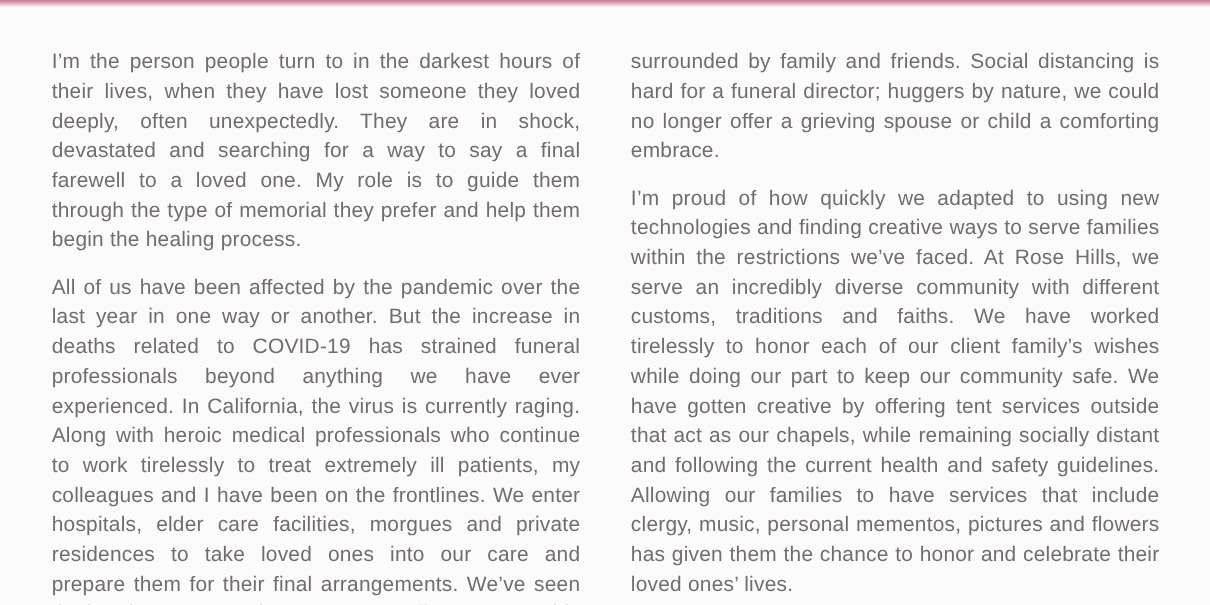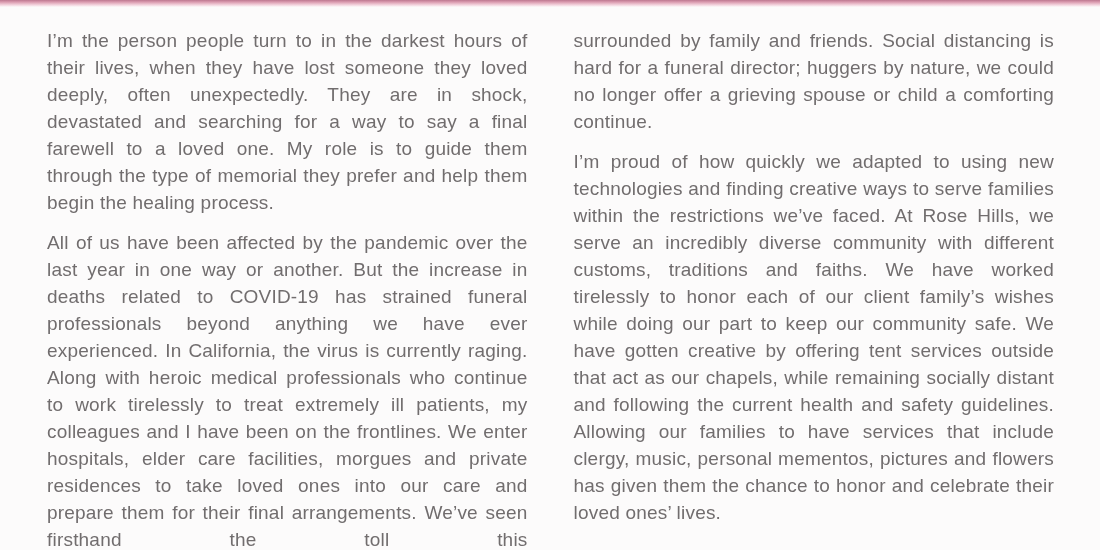--- a/index.html
+++ b/index.html
@@ -27,34 +27,34 @@
   .col {
     width: 480px;
     flex: 1 1 0;
     color: #716d6e;
     font-size: 19px;
     line-height: 27px;
     text-align: justify;
     letter-spacing: 0.2px;
   }
   .col p {
-    margin: 0 0 13px 0;
+    margin: 16px 0 13px 0;
   }
   .col p.continued {
     text-align-last: justify;
   }
 </style>
 </head>
 <body>
 
 <div>
   <div class="accent-bar"></div>
   <div class="columns">
     <div class="col">
       <p>I’m the person people turn to in the darkest hours of their lives, when they have lost someone they loved deeply, often unexpectedly. They are in shock, devastated and searching for a way to say a final farewell to a loved one. My role is to guide them through the type of memorial they prefer and help them begin the healing process.</p>
       <p class="continued">All of us have been affected by the pandemic over the last year in one way or another. But the increase in deaths related to COVID-19 has strained funeral professionals beyond anything we have ever experienced. In California, the virus is currently raging. Along with heroic medical professionals who continue to work tirelessly to treat extremely ill patients, my colleagues and I have been on the frontlines. We enter hospitals, elder care facilities, morgues and private residences to take loved ones into our care and prepare them for their final arrangements. We’ve seen firsthand the toll this</p>
     </div>
     <div class="col">
-      <p>surrounded by family and friends. Social distancing is hard for a funeral director; huggers by nature, we could no longer offer a grieving spouse or child a comforting continue.</p>
+      <p>surrounded by family and friends. Social distancing is hard for a funeral director; huggers by nature, we could no longer offer a grieving spouse or child a comforting embrace.</p>
       <p>I’m proud of how quickly we adapted to using new technologies and finding creative ways to serve families within the restrictions we’ve faced. At Rose Hills, we serve an incredibly diverse community with different customs, traditions and faiths. We have worked tirelessly to honor each of our client family’s wishes while doing our part to keep our community safe. We have gotten creative by offering tent services outside that act as our chapels, while remaining socially distant and following the current health and safety guidelines. Allowing our families to have services that include clergy, music, personal mementos, pictures and flowers has given them the chance to honor and celebrate their loved ones’ lives.</p>
     </div>
   </div>
 </div>
 
 </body></html>

